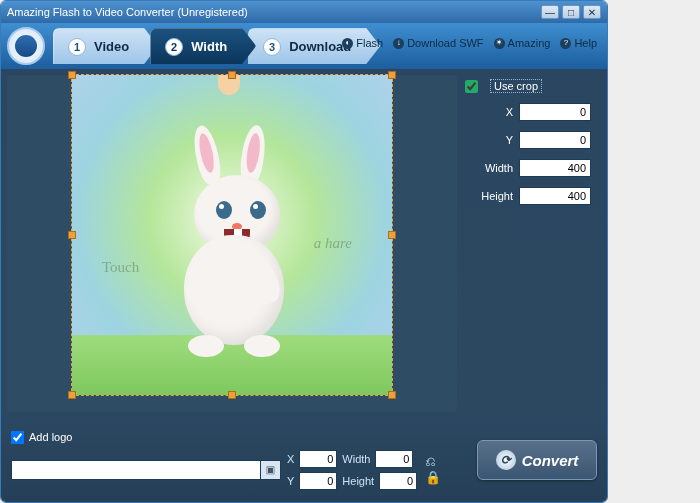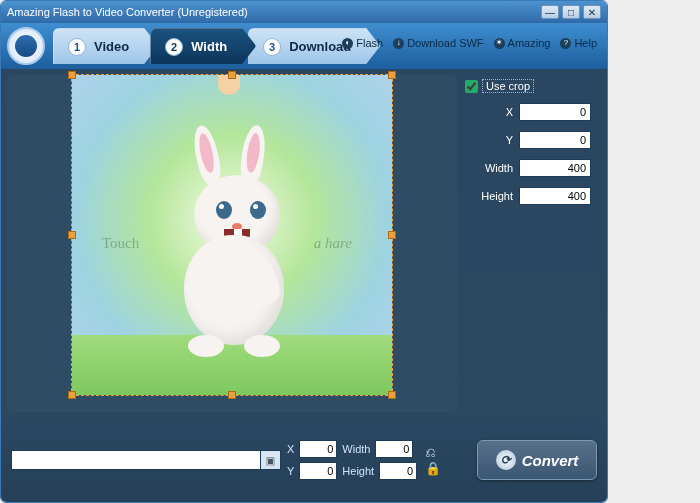--- a/index.html
+++ b/index.html
@@ -45,29 +45,29 @@
 .bunny .eyeL::after, .bunny .eyeR::after { content:""; position:absolute; left:3px; top:3px; width:5px; height:5px; background:#fff; border-radius:50%; }
 .bunny .nose { position:absolute; left:68px; top:88px; width:10px; height:7px; background:#e76; border-radius:50%; }
 .bunny .mouth { position:absolute; left:60px; top:94px; width:26px; height:18px; background:#8b2b2b; border-radius: 0 0 14px 14px; }
 .bunny .tooth { position:absolute; left:70px; top:94px; width:8px; height:10px; background:#fff; border-radius:0 0 2px 2px; }
 .bunny .armL, .bunny .armR { position:absolute; width:30px; height:50px; background:#f6f3f0; border-radius:40%; top:120px; }
 .bunny .armL { left:26px; transform: rotate(25deg); }
 .bunny .armR { left:82px; transform: rotate(-25deg); }
 .bunny .footL,.bunny .footR{position:absolute;width:36px;height:22px;background:#f6f3f0;border-radius:50%;top:200px;}
 .bunny .footL{left:24px;} .bunny .footR{left:80px;}
 .watermark{position:absolute;top:160px;font-size:15px;color:rgba(80,110,70,.45);font-family:Georgia,serif;}
-.watermark.l{left:30px;} .watermark.r{right:40px;font-style:italic;}
+.watermark.l{left:30px;margin-top:24px;} .watermark.r{right:40px;font-style:italic;}
 .finger{position:absolute;left:146px;top:-6px;width:22px;height:26px;background:#f4d2a3;border-radius:8px 8px 12px 12px;}
 .handle{position:absolute;width:8px;height:8px;background:#e9a040;border:1px solid #b36a10;}
 .h-tl{left:-4px;top:-4px;} .h-tr{right:-4px;top:-4px;} .h-bl{left:-4px;bottom:-4px;} .h-br{right:-4px;bottom:-4px;}
 .h-tm{left:calc(50% - 4px);top:-4px;} .h-bm{left:calc(50% - 4px);bottom:-4px;}
 .h-ml{left:-4px;top:calc(50% - 4px);} .h-mr{right:-4px;top:calc(50% - 4px);}
 
 .side { width: 140px; padding: 4px 10px 4px 4px; display: flex; flex-direction: column; gap: 10px; }
-.chk-row { display: flex; align-items: flex-end; gap: 4px; color: #fff; font-size: 11px; }
+.chk-row { display: flex; align-items: flex-end; gap: 12px; color: #fff; font-size: 11px; }
 .chk-row input { accent-color: #2a6; }
 .dotted { border: 1px dotted #8fb6d9; padding: 0 3px; }
 .field-row { display: flex; align-items: center; justify-content: flex-end; gap: 6px; color: #fff; font-size: 11px; }
 .txt-in { width: 72px; height: 18px; background: #fff; border: 1px solid #1b3c55; font-size: 11px; text-align: right; padding-right: 4px; }
 
 .bottom { height: 84px; background: linear-gradient(#2b4862,#253f57); display: flex; align-items: center; padding: 6px 10px; gap: 10px; color: #fff; font-size: 11px; }
 .bottom-left { flex: 1; display: flex; flex-direction: column; gap: 6px; }
 .logo-row { display: flex; align-items: center; gap: 5px; }
 .path-row { display: flex; align-items: center; gap: 6px; }
 .path-in { width: 250px; height: 20px; background: #fff; border: 1px solid #1b3c55; }
@@ -186,20 +186,24 @@
         </div>
       <div class="field-row">
           <span>Height</span>
           <input class="txt-in" value="400" style="">
         </div>
     </div>
   </div>
 
   <div class="bottom">
     <div class="bottom-left">
+      <div class="logo-row">
+        <input type="checkbox" checked="" style="">
+        <span>Add logo</span>
+      </div>
       <div class="path-row">
         <div style="display:flex;">
           <input class="path-in" value="" style="">
           <div class="browse">
               <span>▣</span>
             </div>
         </div>
         <div class="xy-grid">
           <div style="display:flex;flex-direction:column;gap:4px;">
             <div style="display:flex;gap:5px;align-items:center;">

